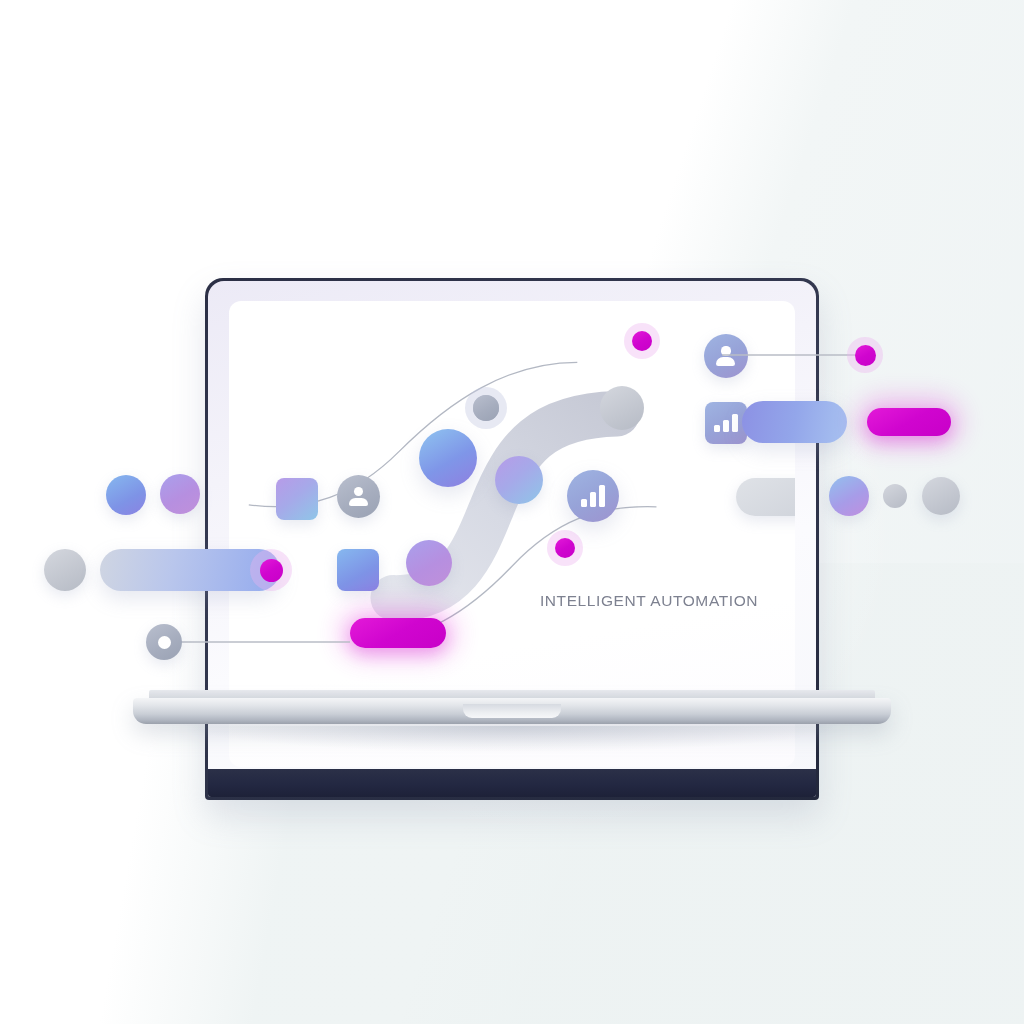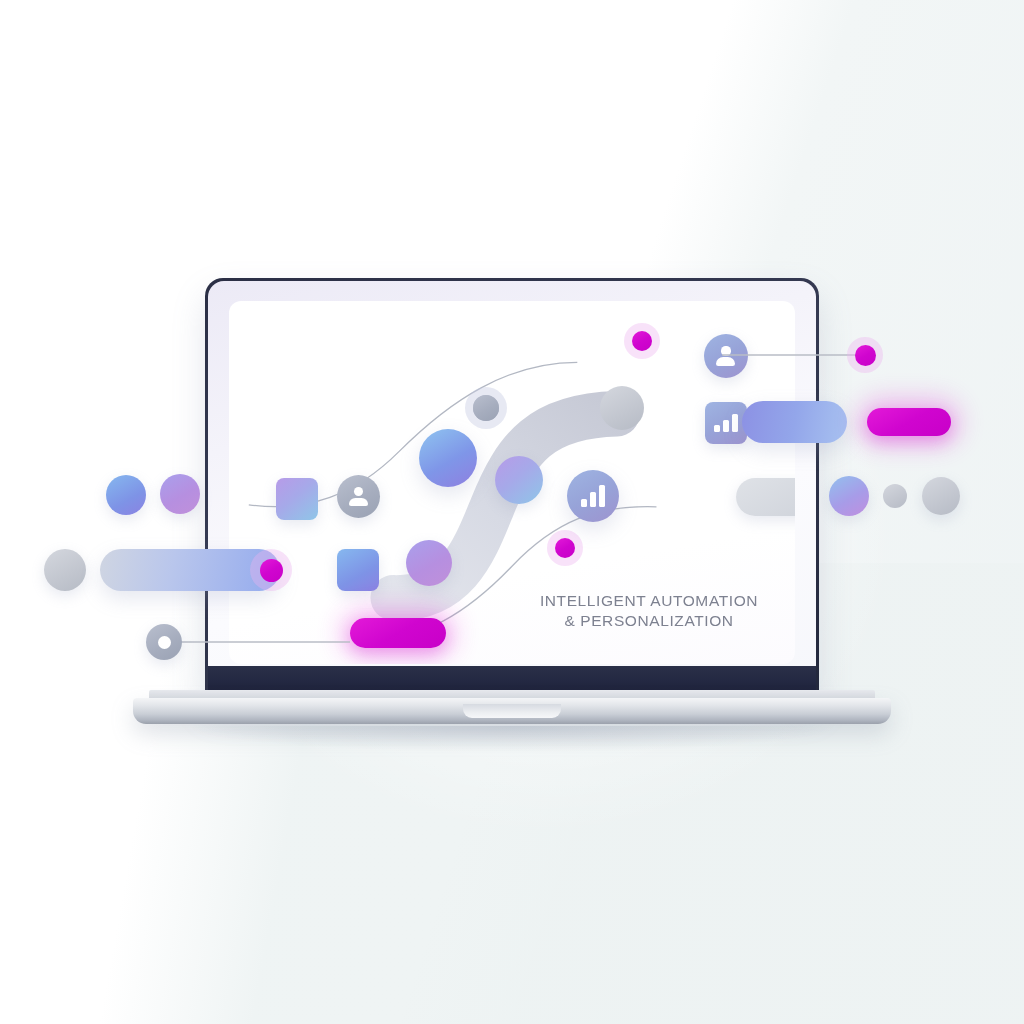--- a/index.html
+++ b/index.html
@@ -21,21 +21,21 @@
     background:linear-gradient(100deg, rgba(255,255,255,0) 0%, rgba(255,255,255,0) 18%, rgba(236,242,242,.85) 30%, rgba(238,243,243,.9) 100%);
   }
   .bg-soft-glow{
     position:absolute;left:18%;top:22%;width:70%;height:60%;
     background:radial-gradient(ellipse at 50% 50%, rgba(255,255,255,.95) 0%, rgba(255,255,255,0) 70%);
   }
 
   
   #laptop{position:absolute;left:133px;top:278px;width:758px;height:452px;}
   .lid{
-    position:absolute;left:72px;top:0;width:614px;height:419px;
+    position:absolute;left:72px;top:0;width:614px;height:522px;
     border-radius:18px 18px 4px 4px;
     background:linear-gradient(160deg,#2b2f45 0%,#353a52 40%,#23283c 100%);
     padding:3px;box-sizing:border-box;
     box-shadow:0 16px 34px rgba(120,130,160,.20);
   }
   .lid-inner{
     position:absolute;left:3px;top:3px;right:3px;bottom:3px;
     border-radius:16px 16px 3px 3px;
     background:linear-gradient(165deg,#eceaf6 0%,#f4f3fa 30%,#fbfbfe 60%,#f6f7fb 100%);
     overflow:hidden;
@@ -208,21 +208,20 @@
 
           <div class="shape sq g-pinkblue soft-s" style="left:47px;top:177px;width:42px;height:42px;"></div>
           <div class="shape sq g-blue2 soft-s" style="left:108px;top:248px;width:42px;height:42px;"></div>
 
           <div class="shape pill g-graylight soft-s" style="left:507px;top:177px;width:104px;height:38px;"></div>
 
           <div class="shape pill g-magenta glow-mag" style="left:121px;top:317px;width:96px;height:30px;"></div>
 
           <div class="caption" style="left:300px;top:290px;width:240px;">
             <div>INTELLIGENT AUTOMATION</div>
-            <div>&amp; PERSONALIZATION</div>
           </div>
 
         </div>
 
       </div>
       <div class="bottom-bezel"></div>
     </div>
 
     <div class="base">
       <div class="base-top"></div>

